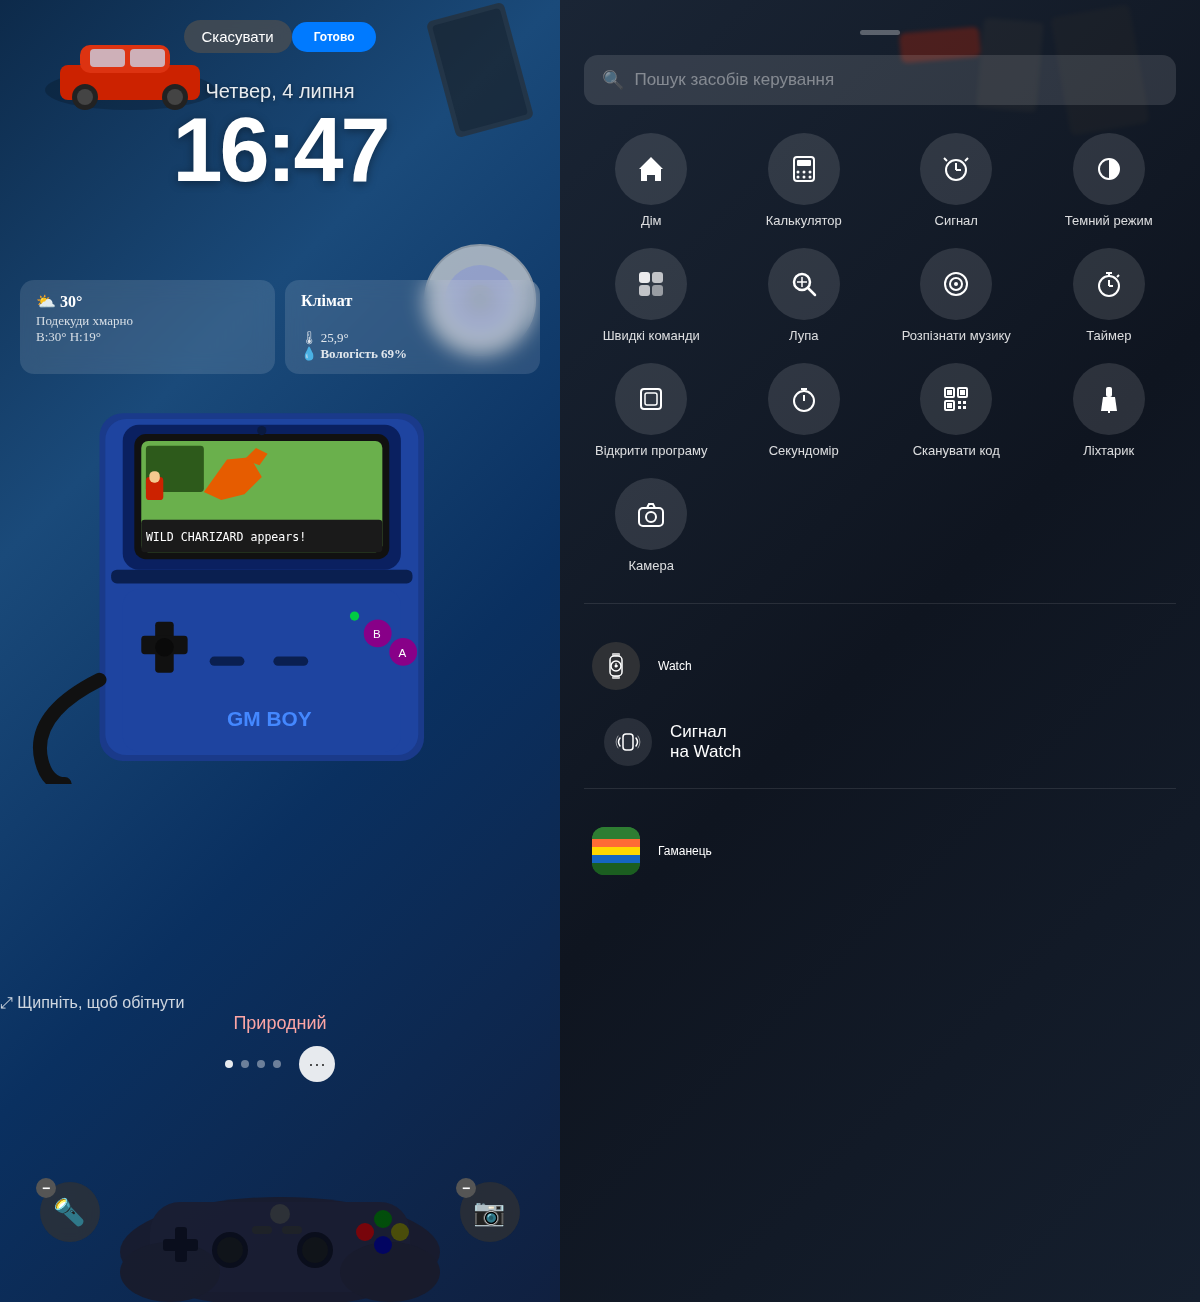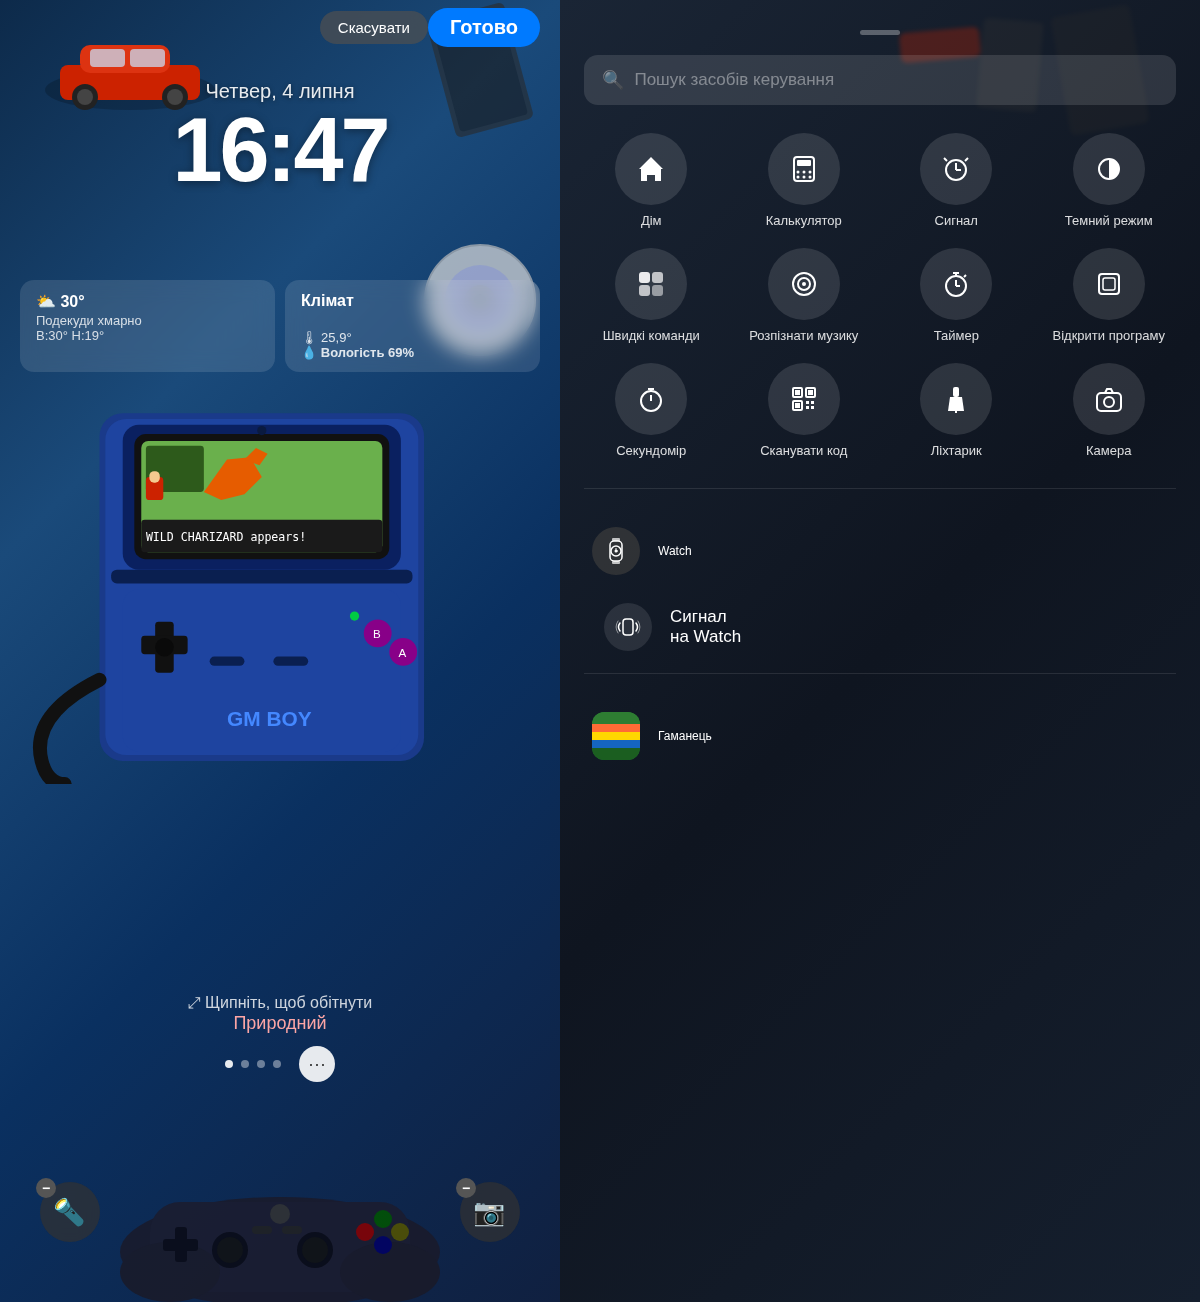--- a/index.html
+++ b/index.html
@@ -32,25 +32,25 @@
     
     .bg-items {
       position: absolute;
       inset: 0;
       z-index: 1;
       overflow: hidden;
     }
 
     .left-top-bar {
       position: absolute;
-      top: 8px;
+      top: 20px;
       left: 0;
       right: 0;
       display: flex;
-      justify-content: flex-end;
+      justify-content: center;
       align-items: center;
       padding: 0 20px;
       z-index: 10;
     }
 
     .cancel-btn {
       background: rgba(80,80,80,0.7);
       color: #fff;
       border: none;
       border-radius: 20px;
@@ -60,21 +60,21 @@
       cursor: pointer;
       backdrop-filter: blur(10px);
     }
 
     .done-btn {
       background: #007AFF;
       color: #fff;
       border: none;
       border-radius: 20px;
       padding: 8px 22px;
-      font-size: 20px;
+      font-size: 12px;
       font-weight: 600;
       cursor: pointer;
     }
 
     .lock-date-time {
       position: absolute;
       top: 80px;
       left: 0;
       right: 0;
       text-align: center;
@@ -100,20 +100,21 @@
     }
 
     .weather-widget {
       position: absolute;
       top: 280px;
       left: 20px;
       right: 20px;
       display: flex;
       justify-content: space-between;
       z-index: 10;
+      font-family: Liberation Serif, serif;
     }
 
     .weather-left {
       background: rgba(255,255,255,0.12);
       backdrop-filter: blur(10px);
       border-radius: 14px;
       padding: 12px 16px;
       color: #fff;
       flex: 1;
       margin-right: 10px;
@@ -170,21 +171,21 @@
       height: 340px;
       z-index: 5;
     }
 
     
     .pinch-hint {
       position: absolute;
       bottom: 290px;
       left: 0;
       right: 0;
-      text-align: center;
+      text-align: left;
       color: rgba(255,255,255,0.8);
       font-size: 16px;
       z-index: 10;
     }
 
     .style-selector {
       position: absolute;
       bottom: 220px;
       left: 0;
       right: 0;
@@ -639,20 +640,31 @@
           <svg width="32" height="32" viewBox="0 0 32 32">
             <rect x="4" y="4" width="11" height="11" rx="3" fill="white" opacity="0.9"></rect>
             <rect x="17" y="4" width="11" height="11" rx="3" fill="white" opacity="0.7"></rect>
             <rect x="4" y="17" width="11" height="11" rx="3" fill="white" opacity="0.7"></rect>
             <rect x="17" y="17" width="11" height="11" rx="3" fill="white" opacity="0.5"></rect>
           </svg>
         </div>
         <span class="cc-label">Швидкі команди</span>
       </div>
 
+      <div class="cc-item">
+        <div class="cc-icon-btn">
+          <svg width="32" height="32" viewBox="0 0 32 32">
+            <circle cx="14" cy="14" r="8" fill="none" stroke="white" stroke-width="2.5"></circle>
+            <line x1="20" y1="20" x2="27" y2="27" stroke="white" stroke-width="2.5" stroke-linecap="round"></line>
+            <line x1="14" y1="9" x2="14" y2="19" stroke="white" stroke-width="1.5"></line>
+            <line x1="9" y1="14" x2="19" y2="14" stroke="white" stroke-width="1.5"></line>
+          </svg>
+        </div>
+        <span class="cc-label">Лупа</span>
+      </div>
 
       <div class="cc-item">
         <div class="cc-icon-btn">
           <svg width="32" height="32" viewBox="0 0 32 32">
             <circle cx="16" cy="16" r="11" fill="none" stroke="white" stroke-width="2"></circle>
             <circle cx="16" cy="16" r="6" fill="none" stroke="white" stroke-width="2"></circle>
             <circle cx="16" cy="16" r="2" fill="white"></circle>
           </svg>
         </div>
         <span class="cc-label">Розпізнати музику</span>

